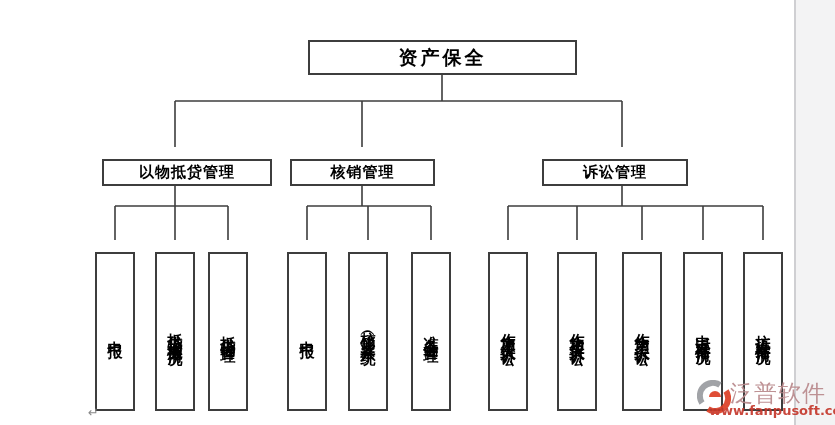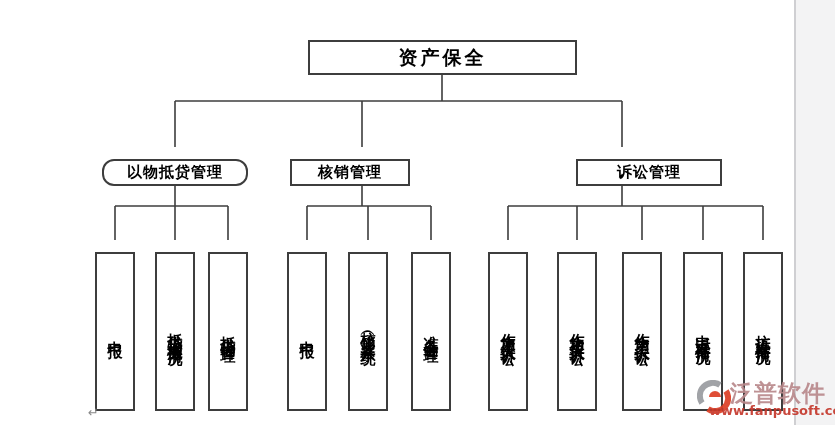--- a/index.html
+++ b/index.html
@@ -9,36 +9,36 @@
   .gutter{position:absolute;top:0;right:0;width:39px;height:425px;background:#f3f3f4;border-left:2px solid #cfcfd2;}
 
   
   .lines{position:absolute;left:0;top:0;width:835px;height:425px;}
 
   
   .node{position:absolute;background:#ffffff;border:2px solid #3d3d3d;box-sizing:border-box;
         display:flex;align-items:center;justify-content:center;color:#000;font-weight:bold;margin-top:12px;}
   .root-node{left:308px;top:28px;width:269px;height:35px;font-size:19px;letter-spacing:3px;}
   .branch-node{top:147px;height:27px;font-size:15px;letter-spacing:1px;}
-  .branch-0{left:102px;width:146px;border-radius:12px;}
-  .branch-1{left:290px;width:120px;}
-  .branch-2{left:576px;width:146px;}
+  .branch-0{left:102px;width:170px;}
+  .branch-1{left:290px;width:145px;}
+  .branch-2{left:542px;width:146px;}
   .leaf-node{top:240px;width:40px;height:159px;font-size:15px;
              writing-mode:vertical-rl;text-orientation:mixed;letter-spacing:3px;line-height:40px;}
   .g1-0{left:95px;}  .g1-1{left:155px;} .g1-2{left:208px;}
   .g2-0{left:287px;} .g2-1{left:348px;} .g2-2{left:411px;}
   .g3-0{left:488px;} .g3-1{left:557px;} .g3-2{left:622px;} .g3-3{left:683px;} .g3-4{left:743px;}
 
   
   .pmark{position:absolute;left:88px;top:405px;font-size:13px;color:#8a8a8a;}
 
   
   .watermark{position:absolute;left:697px;top:378px;width:140px;height:44px;opacity:0.92;}
   .wm-logo{position:absolute;left:0;top:2px;width:34px;height:34px;}
-  .wm-brand{position:absolute;left:33px;top:0;font-size:23px;font-weight:bold;color:#b9898c;letter-spacing:1px;white-space:nowrap;}
+  .wm-brand{position:absolute;left:33px;top:0;font-size:23px;font-weight:normal;color:#b9898c;letter-spacing:1px;white-space:nowrap;}
   .wm-url{position:absolute;left:12px;top:25px;font-size:13px;font-weight:bold;color:#c5382c;white-space:nowrap;}
 </style>
 </head>
 <body>
 
 <div id="stage">
 
   <svg class="lines" viewBox="0 0 835 425" xmlns="http://www.w3.org/2000/svg">
     <g stroke="#3d3d3d" stroke-width="1.6" fill="none">
 

